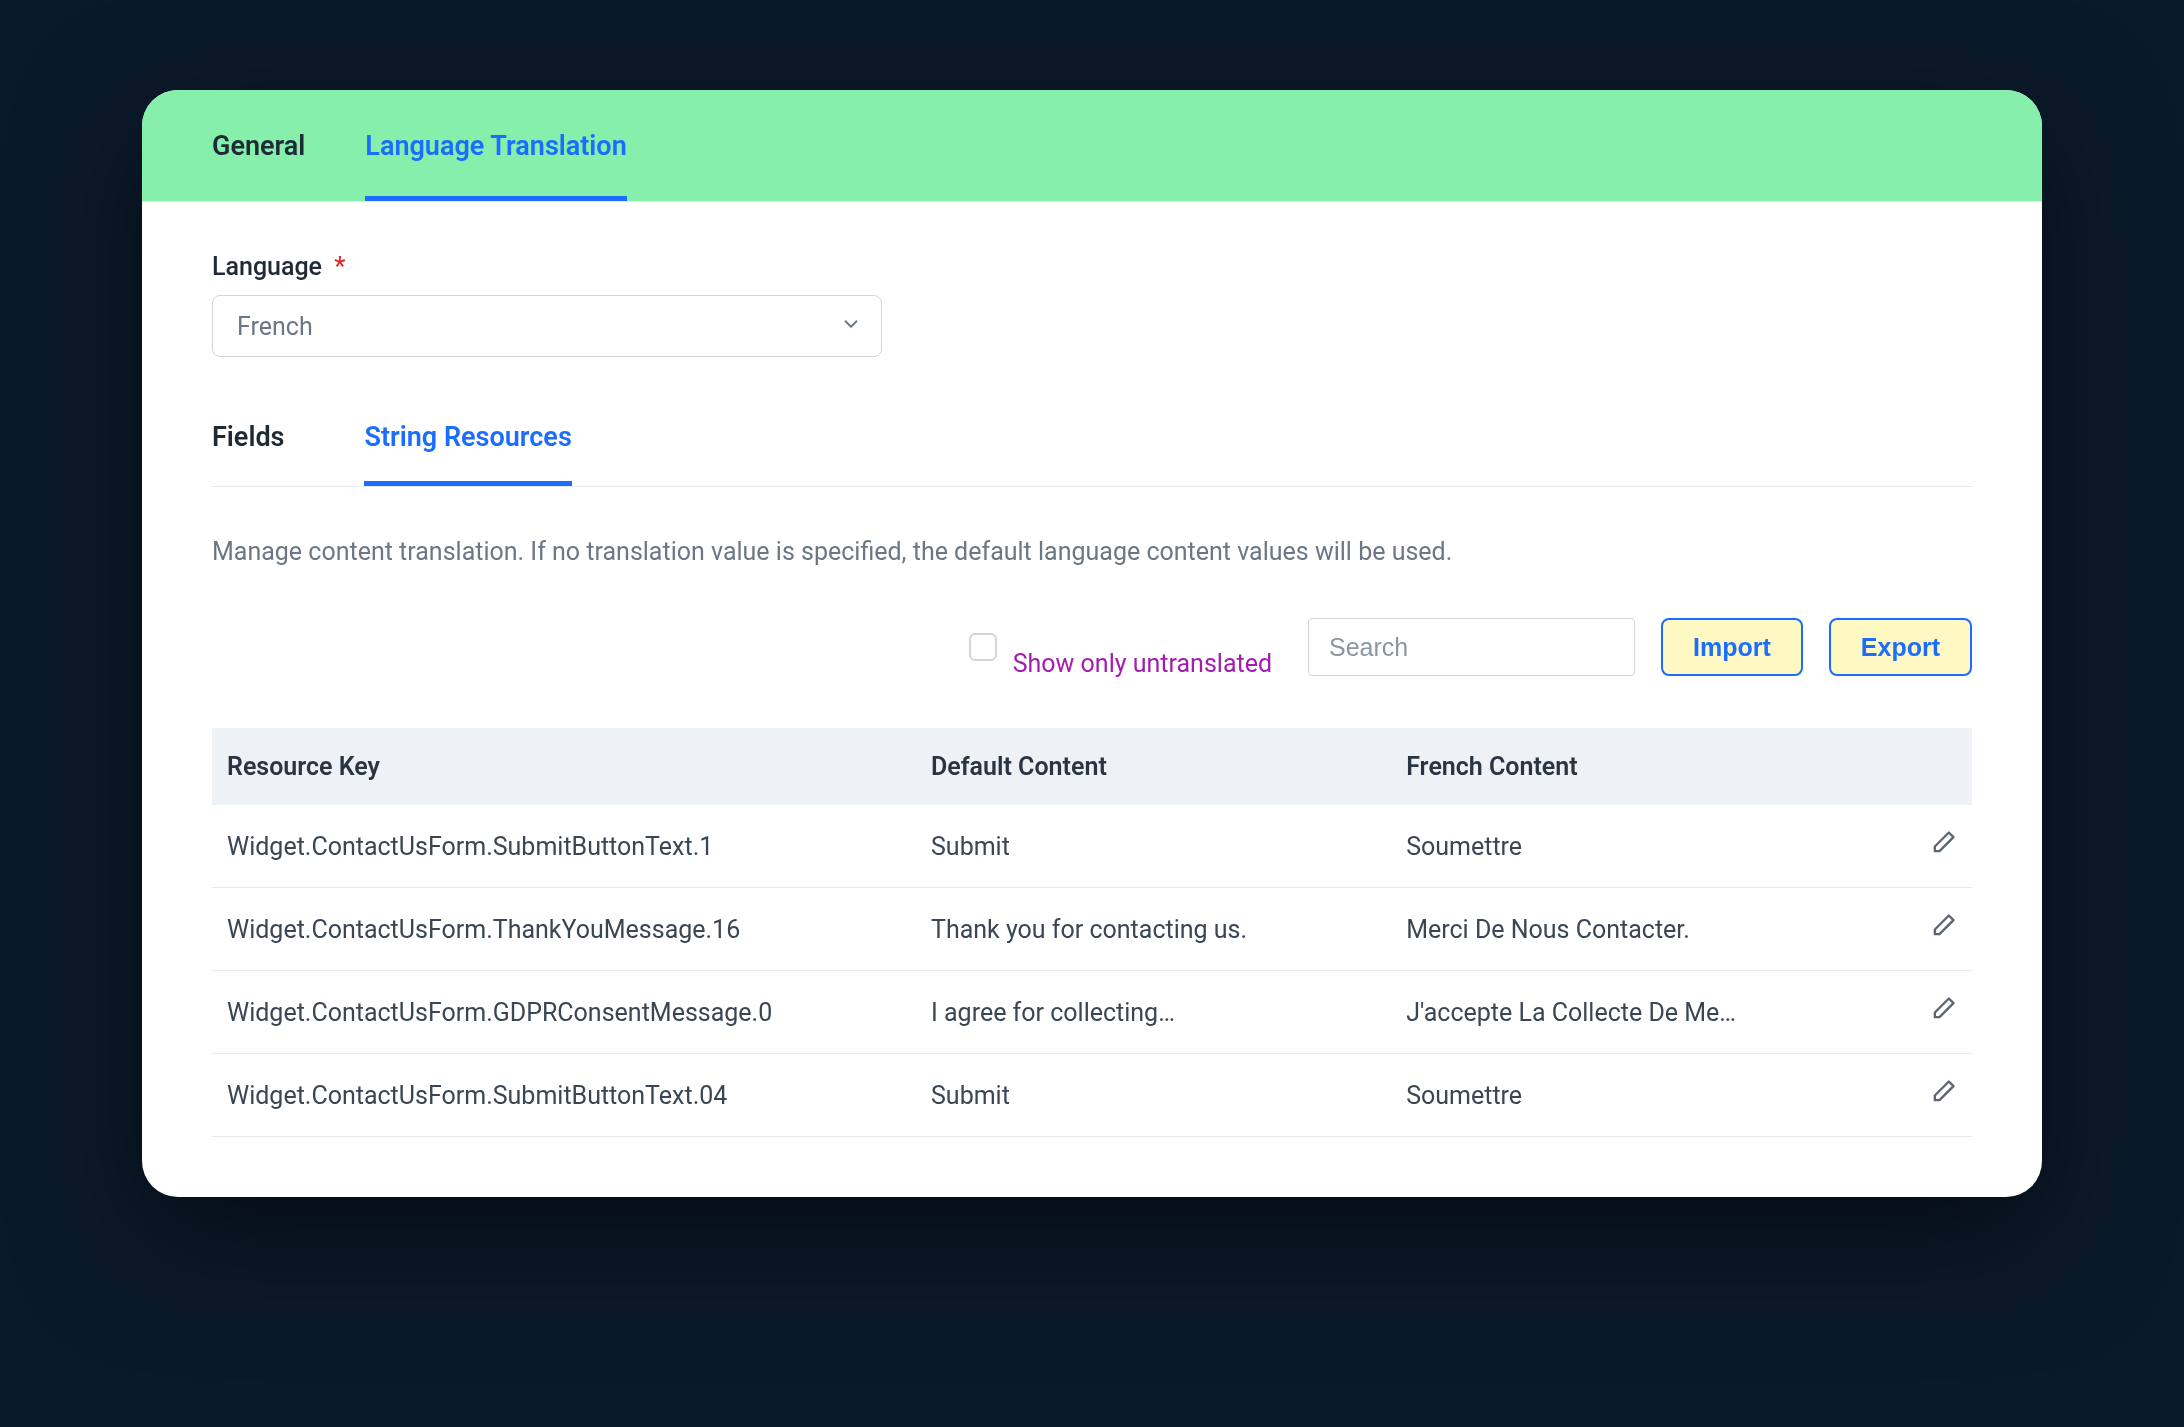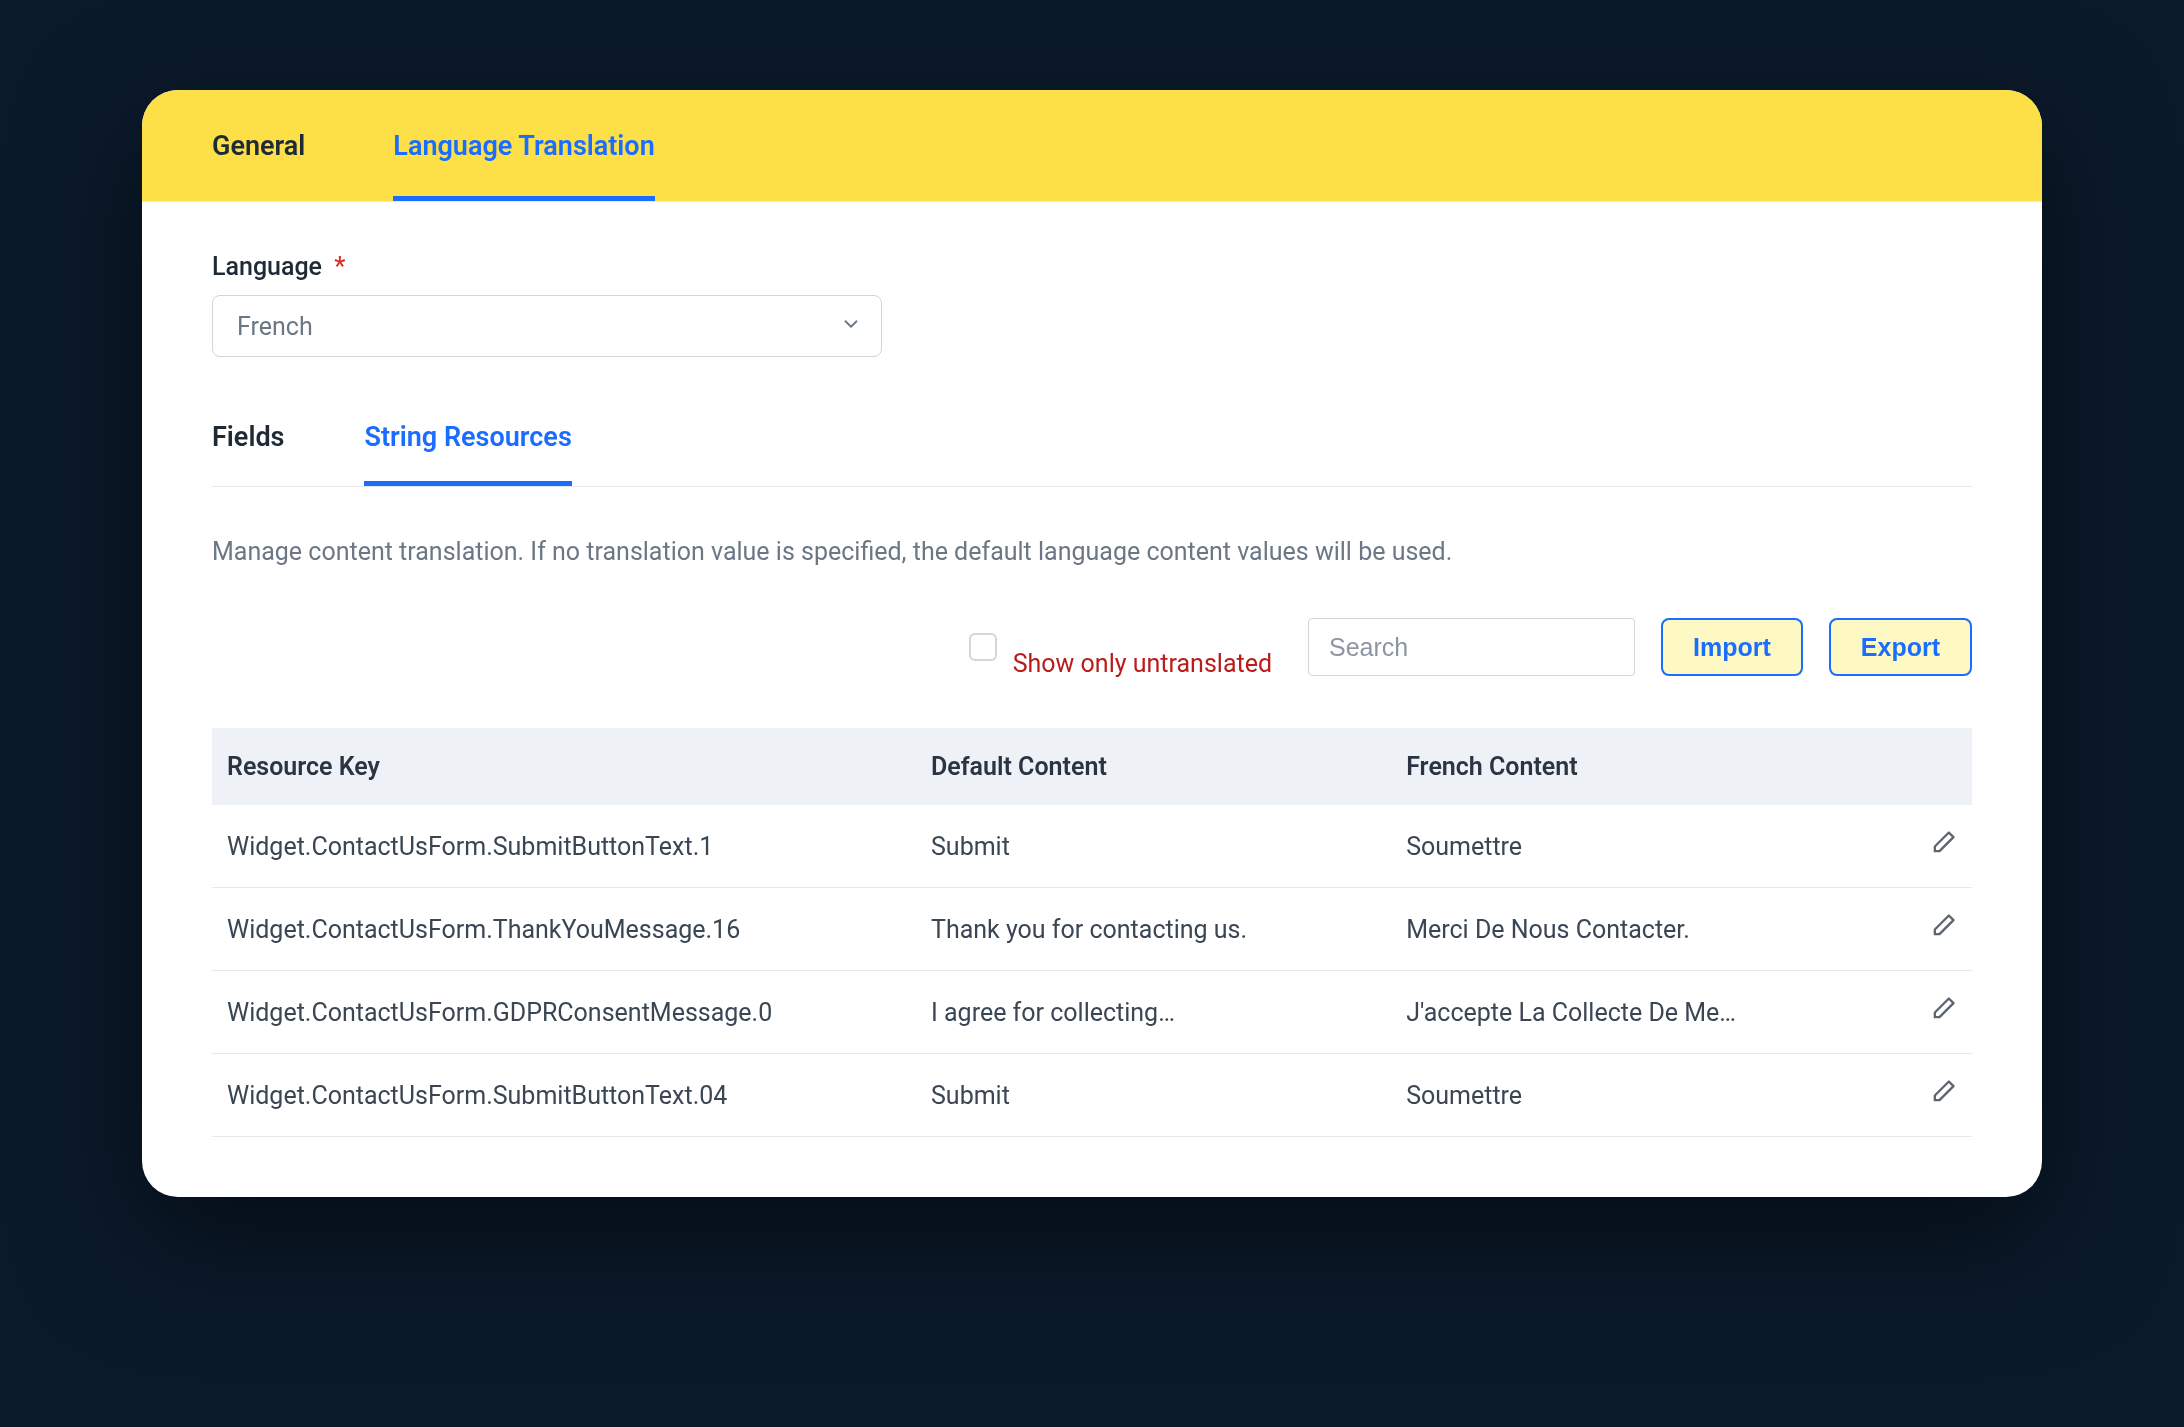--- a/index.html
+++ b/index.html
@@ -15,23 +15,23 @@
   }
   .card {
     background: #ffffff;
     border-radius: 36px;
     width: 1900px;
     box-shadow: 0 40px 120px rgba(0,0,0,0.55);
     overflow: hidden;
   }
   .top-tabs {
     display: flex;
-    gap: 88px;
+    gap: 60px;
     padding: 0 70px;
-    background: #fde047;
+    background: #86efac;
     border-bottom: 1px solid #e6eaef;
   }
   .top-tab {
     padding: 40px 0 34px 0;
     font-size: 27px;
     font-weight: 600;
     color: #1f2a37;
     cursor: pointer;
     border-bottom: 5px solid transparent;
   }
@@ -115,21 +115,21 @@
   .chk {
     width: 28px;
     height: 28px;
     border: 2px solid #cfd6de;
     border-radius: 6px;
     background: #fff;
     cursor: pointer;
   }
   .chk-label {
     font-size: 25px;
-    color: #b91c1c;
+    color: #a21caf;
     margin-top: 33px;
   }
   .search {
     width: 327px;
     height: 58px;
     border: 1px solid #cfd6de;
     border-radius: 4px;
     padding: 4px 20px;
     font-size: 25px;
     color: #3a4654;

